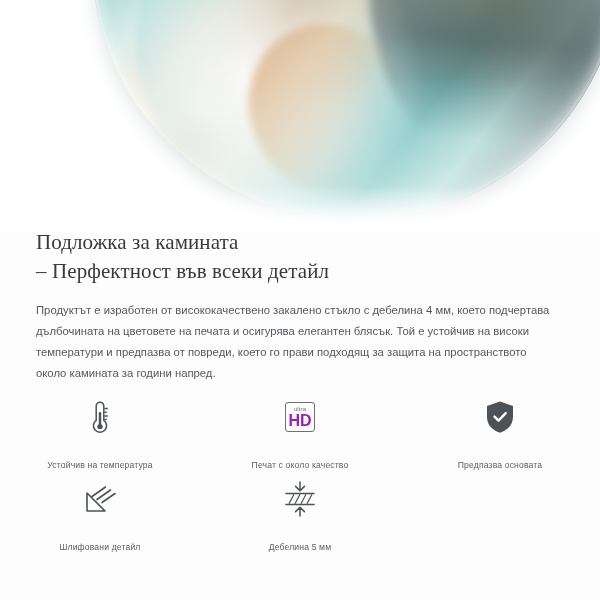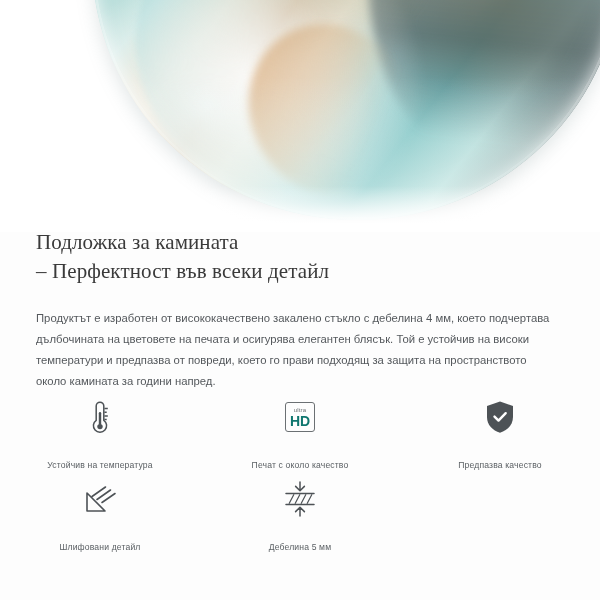--- a/index.html
+++ b/index.html
@@ -125,21 +125,21 @@
     pointer-events: none;
   }
 
   
   .content {
     position: absolute;
     left: 0; top: 228px;
     width: 600px;
   }
   .headline {
-    margin: 0 0 22px 36px;
+    margin: 0 0 14px 36px;
     width: 520px;
     font-family: "Liberation Serif", serif;
     font-size: 21px;
     line-height: 29px;
     font-weight: 400;
     color: #3a3a3a;
     letter-spacing: 0.1px;
   }
   .headline span { display: block; }
   .body-copy {
@@ -184,21 +184,21 @@
     width: 30px; height: 30px;
     border: 1.4px solid #6b7073;
     border-radius: 3px;
     display: flex;
     flex-direction: column;
     align-items: center;
     justify-content: center;
     line-height: 1;
   }
   .hd-badge .u { font-size: 6px; color: #6b7073; letter-spacing: .2px; }
-  .hd-badge .h { font-size: 14px; font-weight: bold; color: #0f766e; margin-top: 1px; }
+  .hd-badge .h { font-size: 16px; font-weight: bold; color: #a21caf; margin-top: 1px; }
   .footer-rule {
     position: absolute;
     left: 0; bottom: 0;
     width: 600px; height: 0;
   }
 </style>
 </head>
 <body>
 
 <div id="page">
@@ -248,21 +248,21 @@
       <div class="caption">Печат с около качество</div>
     </div>
 
     <div class="feature">
       <div class="glyph">
         <svg width="32" height="36" viewBox="0 0 32 36">
           <path d="M16 2.5 29 7v11c0 8-5.6 13.4-13 15.8C8.6 31.4 3 26 3 18V7L16 2.5z" fill="#4d5256"></path>
           <path d="M10.5 17.6l4 4 7.2-7.4" fill="none" stroke="#ffffff" stroke-width="2.4" stroke-linecap="round" stroke-linejoin="round"></path>
         </svg>
       </div>
-      <div class="caption">Предпазва качество</div>
+      <div class="caption">Предпазва основата</div>
     </div>
 
 
     <div class="feature">
       <div class="glyph">
         <svg width="34" height="32" viewBox="0 0 34 32" stroke="#4d5256" stroke-width="1.6" fill="none">
           <path d="M4 28 L4 10 L22 28 Z" stroke-linejoin="round"></path>
           <path d="M9 13.5 L22.5 4" stroke-linecap="round"></path>
           <path d="M14 16.5 L27.5 7" stroke-linecap="round"></path>
           <path d="M19 19.5 L32 10.5" stroke-linecap="round"></path>

